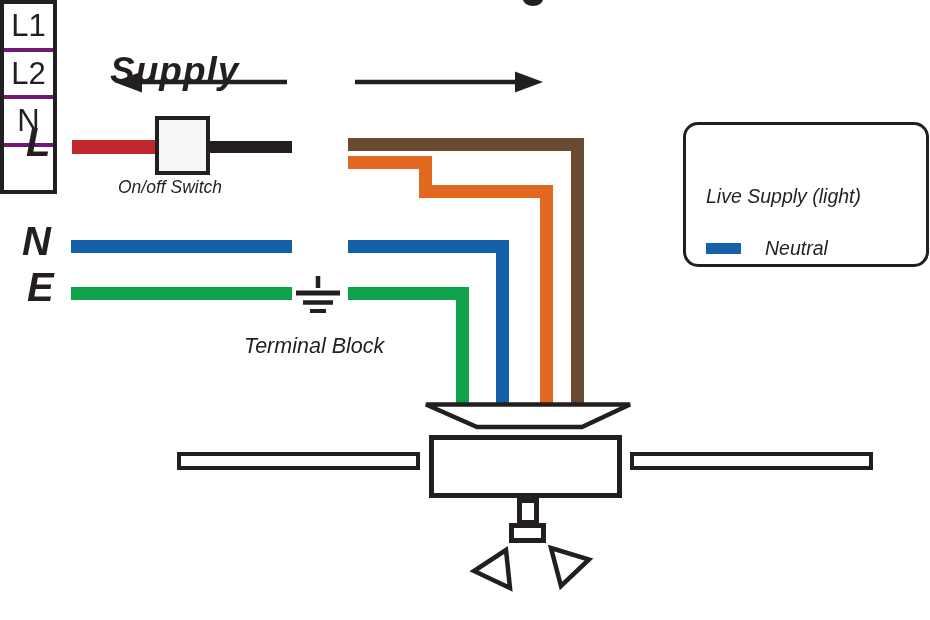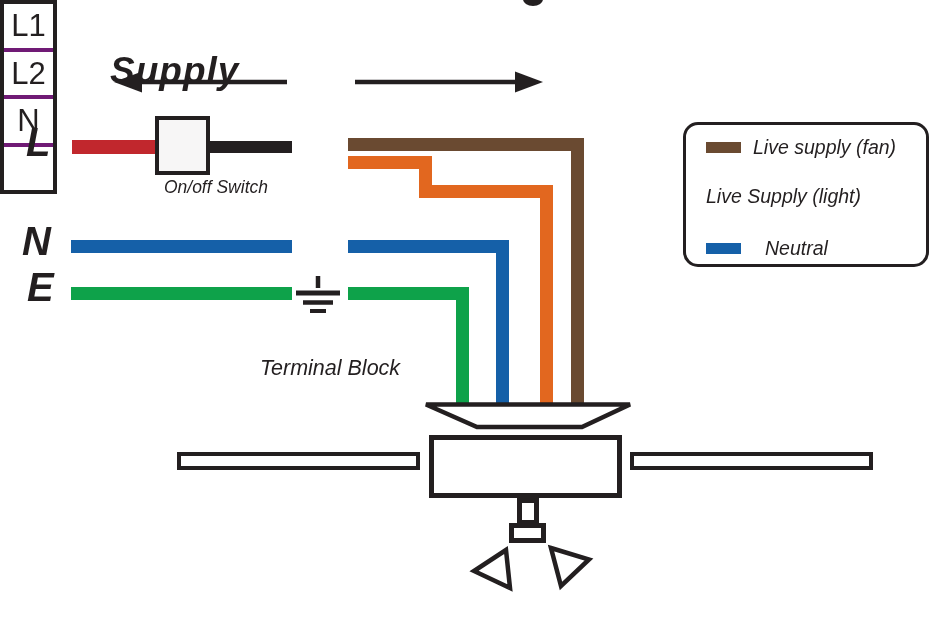--- a/index.html
+++ b/index.html
@@ -7,25 +7,25 @@
          font-family:"Liberation Sans", sans-serif;color:#231f20;}
   .abs{position:absolute;}
   .wire{position:absolute;}
   .outlined{position:absolute;background:#ffffff;border:4px solid #231f20;box-sizing:border-box;}
   #supply-title{left:110px;top:6px;font-size:37px;font-style:italic;font-weight:700;letter-spacing:1px;margin-top:44px;}
   .rail-label{font-size:40px;font-weight:700;font-style:italic;line-height:1;}
   #label-l{left:26px;top:122px;}
   #label-n{left:22px;top:221px;}
   #label-e{left:27px;top:267px;}
   #switch-box{left:155px;top:116px;width:55px;height:59px;background:#f7f6f6;border:4px solid #231f20;box-sizing:border-box;}
-  #switch-label{left:118px;top:177px;width:150px;text-align:right;font-size:17.5px;font-style:italic;}
+  #switch-label{left:118px;top:177px;width:150px;text-align:left;font-size:17.5px;font-style:italic;}
   #terminal-block{left:292px;top:124px;width:57px;height:194px;border:4px solid #231f20;box-sizing:border-box;background:#ffffff;display:flex;flex-direction:column;}
   .t-cell{flex:1;display:flex;align-items:center;justify-content:center;font-size:31px;line-height:1;}
   .t-cell + .t-cell{border-top:4px solid #701a75;}
-  #terminal-label{left:244px;top:334px;width:172px;text-align:center;font-size:21.5px;font-style:italic;margin-top:22px;}
+  #terminal-label{left:244px;top:334px;width:172px;font-size:21.5px;font-style:italic;}
   #legend-box{left:683px;top:122px;width:246px;height:145px;border:3.5px solid #231f20;border-radius:15px;box-sizing:border-box;background:#ffffff;}
   .legend-row{position:absolute;left:20px;display:flex;align-items:center;height:22px;}
   .legend-swatch{width:35px;height:11px;margin-right:12px;}
   .legend-text{font-size:19.5px;font-style:italic;white-space:nowrap;}
   svg{position:absolute;left:0;top:0;}
   .blade{position:absolute;background:#ffffff;border:4px solid #231f20;box-sizing:border-box;}
 </style>
 </head>
 <body>
 
@@ -90,24 +90,20 @@
     <polygon points="551,548 589,559.5 561,586" fill="#ffffff" stroke="#231f20" stroke-width="4.5"></polygon>
   </svg>
 
   <div class="blade" style="left:177px;top:452px;width:243px;height:18px;"></div>
   <div class="blade" style="left:630px;top:452px;width:243px;height:18px;"></div>
   <div class="outlined" style="left:429px;top:435px;width:193px;height:63px;border-width:5px;"></div>
   <div class="outlined" style="left:517px;top:498px;width:22px;height:27px;border-width:5px;"></div>
   <div class="outlined" style="left:509px;top:523px;width:37px;height:20px;border-width:5px;"></div>
 
   <div class="abs" id="legend-box">
-    <div class="legend-row" style="top:11px;">
-      <div class="legend-swatch" style="background-color: rgb(106, 74, 49);"></div>
-      <div class="legend-text">Live supply (fan)</div>
-    </div>
     <div class="legend-row" style="top:60px;flex-direction:column;">
       <div class="legend-swatch" style="background-color: rgb(226, 103, 31);"></div>
       <div class="legend-text">Live Supply (light)</div>
     </div>
     <div class="legend-row" style="top:112px;gap:12px;">
       <div class="legend-swatch" style="background-color: rgb(21, 96, 168);"></div>
       <div class="legend-text">Neutral</div>
     </div>
   </div>
 

